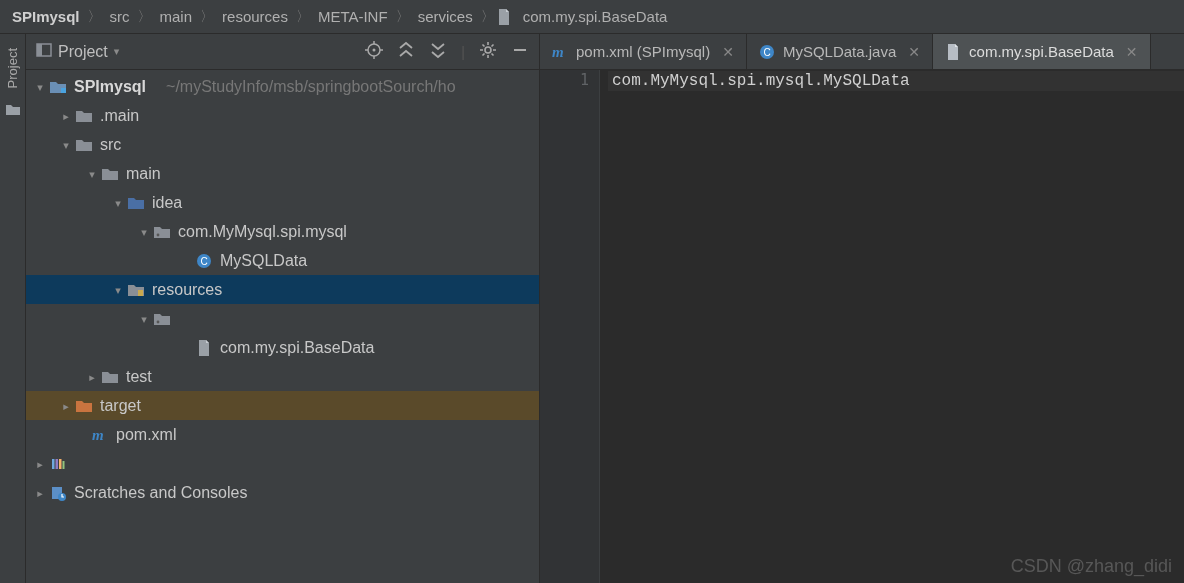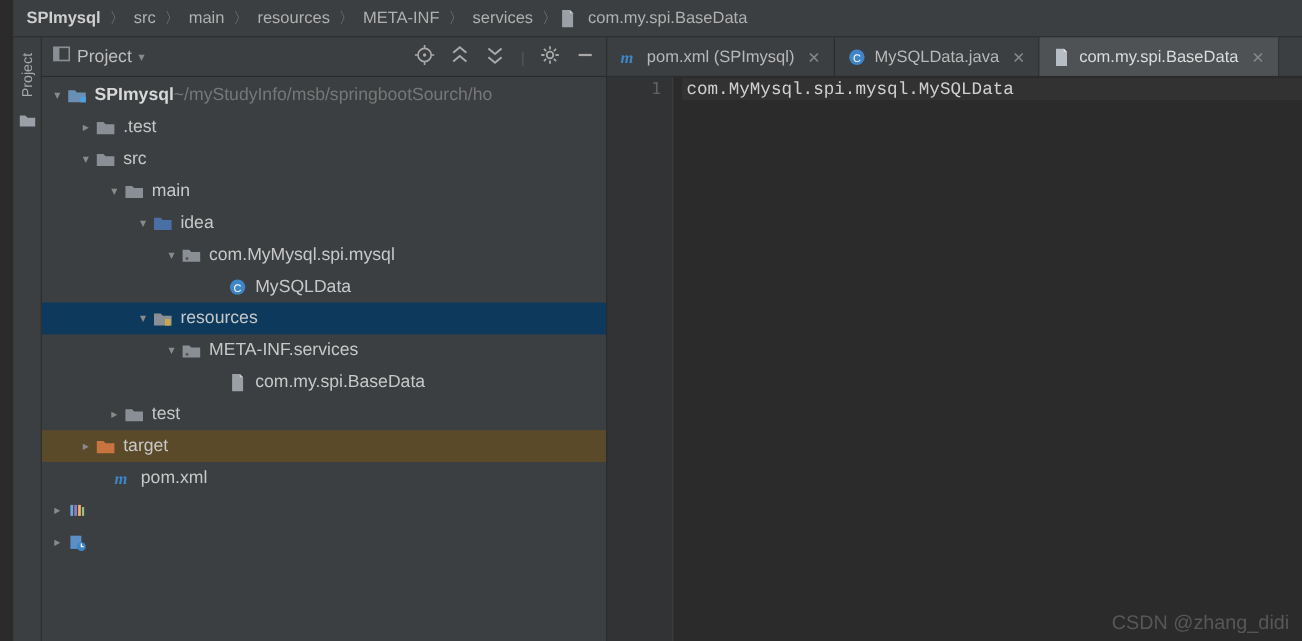--- a/index.html
+++ b/index.html
@@ -1,17 +1,17 @@
 <!DOCTYPE html>
 <html><head>
 <meta charset="utf-8">
 <style>
   * { box-sizing: border-box; margin: 0; padding: 0; }
   html, body { width: 1184px; height: 583px; overflow: hidden; font-family: -apple-system, "Segoe UI", sans-serif; background: #2b2b2b; color: #bbbbbb; font-size: 14px; }
-  .root { display: flex; flex-direction: column; height: 100%; padding-left: 12px; }
+  .root { display: flex; flex-direction: column; height: 100%; }
   .breadcrumb { display: flex; align-items: center; height: 34px; padding: 0 12px; background: #3c3f41; border-bottom: 1px solid #2b2b2b; font-size: 15px; }
   .breadcrumb .crumb { color: #b0b0b0; padding: 0 6px; }
   .breadcrumb .crumb.first { font-weight: 700; color: #cfcfcf; padding-left:0; }
   .breadcrumb .chev { color: #7a7a7a; font-size: 14px; padding:0 2px; }
   .file-glyph { display:inline-block; width:14px; height:16px; vertical-align:-3px; margin-right:6px; }
   .file-glyph svg { width:14px; height:16px; }
   .body { flex:1; display:flex; min-height:0; }
   .left-gutter { width:26px; background:#3c3f41; border-right:1px solid #2b2b2b; display:flex; flex-direction:column; align-items:center; padding-top:8px; gap:8px; }
   .left-gutter .vlabel { writing-mode: vertical-rl; transform: rotate(180deg); font-size:13px; color:#a9a9a9; padding:6px 0; }
   .left-gutter .vicon svg { width:16px; height:16px; }
@@ -21,21 +21,21 @@
   .side-head .phead .sel-icon svg { width:16px; height:16px; }
   .side-head .htools { margin-left:auto; display:flex; align-items:center; gap:14px; }
   .side-head .htools .tbtn svg { width:18px; height:18px; }
   .side-head .htools .tbtn { color:#a9a9a9; }
   .tree { flex:1; overflow:hidden; font-size:16px; line-height:28px; padding-top:2px; }
   .row { display:flex; align-items:center; height:29px; white-space:nowrap; overflow:hidden; }
   .row .arrow { width:16px; text-align:center; color:#8a8a8a; font-size:11px; user-select:none; }
   .row .picon { width:20px; display:inline-flex; align-items:center; justify-content:center; margin-right:6px; }
   .row .picon svg { width:18px; height:16px; }
   .row .label { color:#c8c8c8; }
-  .row .hint { color:#777; margin-left:0; font-size:16px; }
+  .row .hint { color:#777; margin-left:20px; font-size:16px; }
   .row.bold .label { font-weight:700; color:#d8d8d8; }
   .row.sel-blue { background:#0d3a5c; }
   .row.sel-brown { background:#5a4a2a; }
   .indent { display:inline-block; }
   .editor-area { flex:1; display:flex; flex-direction:column; background:#2b2b2b; }
   .tabs { display:flex; align-items:stretch; height:36px; background:#3c3f41; border-bottom:1px solid #2b2b2b; }
   .etab { display:flex; align-items:center; gap:8px; padding:0 12px; color:#b8b8b8; border-right:1px solid #2b2b2b; cursor:default; font-size:15px; }
   .etab.active { background:#4e5254; color:#dcdcdc; }
   .etab .close { color:#888; font-size:14px; margin-left:4px; }
   .etab .ticon { display:inline-flex; }
@@ -134,21 +134,21 @@
       </div>
 
       <div class="row">
         <span class="indent" style="width:32px"></span>
         <span class="arrow">▸</span>
         <span class="picon">
               <svg viewBox="0 0 18 16">
                 <path fill="#8a8f96" d="M1 3h6l2 2h8v9H1z"></path>
               </svg>
             </span>
-        <span class="label">.test</span>
+        <span class="label">.main</span>
       </div>
 
       <div class="row">
         <span class="indent" style="width:32px"></span>
         <span class="arrow">▾</span>
         <span class="picon">
               <svg viewBox="0 0 18 16">
                 <path fill="#8a8f96" d="M1 3h6l2 2h8v9H1z"></path>
               </svg>
             </span>
@@ -215,21 +215,20 @@
 
       <div class="row">
         <span class="indent" style="width:110px"></span>
         <span class="arrow">▾</span>
         <span class="picon">
               <svg viewBox="0 0 18 16">
                 <path fill="#8a8f96" d="M1 3h6l2 2h8v9H1z"></path>
                 <circle cx="5" cy="11" r="1.4" fill="#565656"></circle>
               </svg>
             </span>
-        <span class="label">META-INF.services</span>
       </div>
 
       <div class="row">
         <span class="indent" style="width:152px"></span>
         <span class="arrow"></span>
         <span class="picon">
               <svg viewBox="0 0 14 16">
                 <path fill="#9aa0a6" d="M2 0h7l3 3v13H2z"></path>
                 <path fill="#c7ccd1" d="M9 0v3h3z"></path>
               </svg>
@@ -286,20 +285,21 @@
       <div class="row">
         <span class="indent" style="width:6px"></span>
         <span class="arrow">▸</span>
         <span class="picon">
               <svg viewBox="0 0 16 16">
                 <rect x="2" y="2" width="10" height="12" fill="#5b8fc7"></rect>
                 <circle cx="12" cy="12" r="4" fill="#3e86c7"></circle>
                 <path d="M12 9v3h2" stroke="#fff" stroke-width="1.2" fill="none"></path>
               </svg>
             </span>
+        <span class="label">Scratches and Consoles</span>
       </div>
     </div>
   </div>
 
   <div class="editor-area">
     <div class="tabs">
       <div class="etab">
         <span class="ticon">
               <svg viewBox="0 0 16 16">
                 <text x="0" y="13" font-size="15" font-weight="700" fill="#3e86c7" font-style="italic" font-family="serif">m</text>

